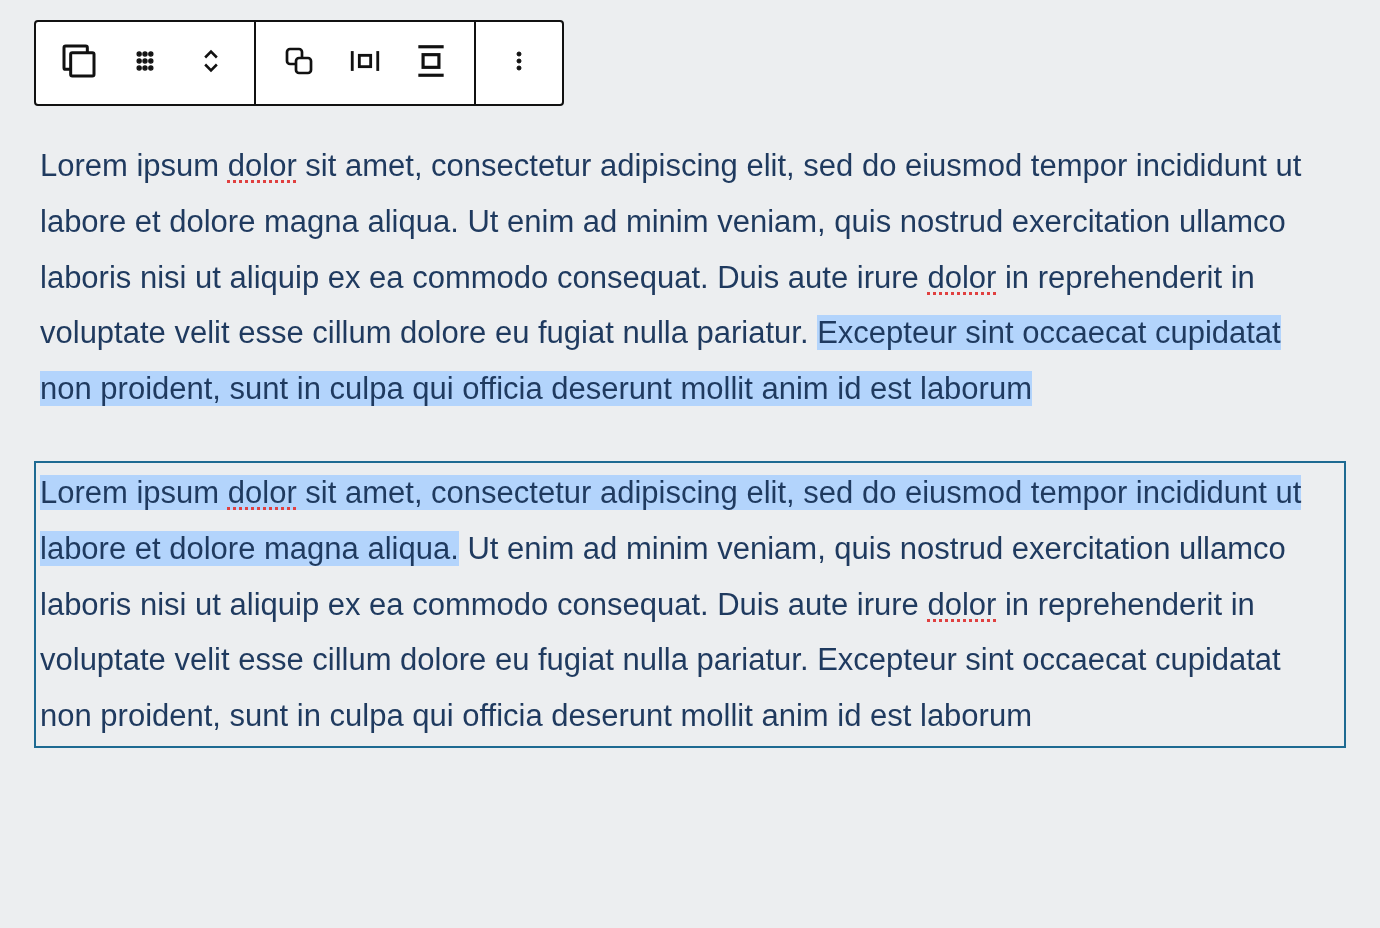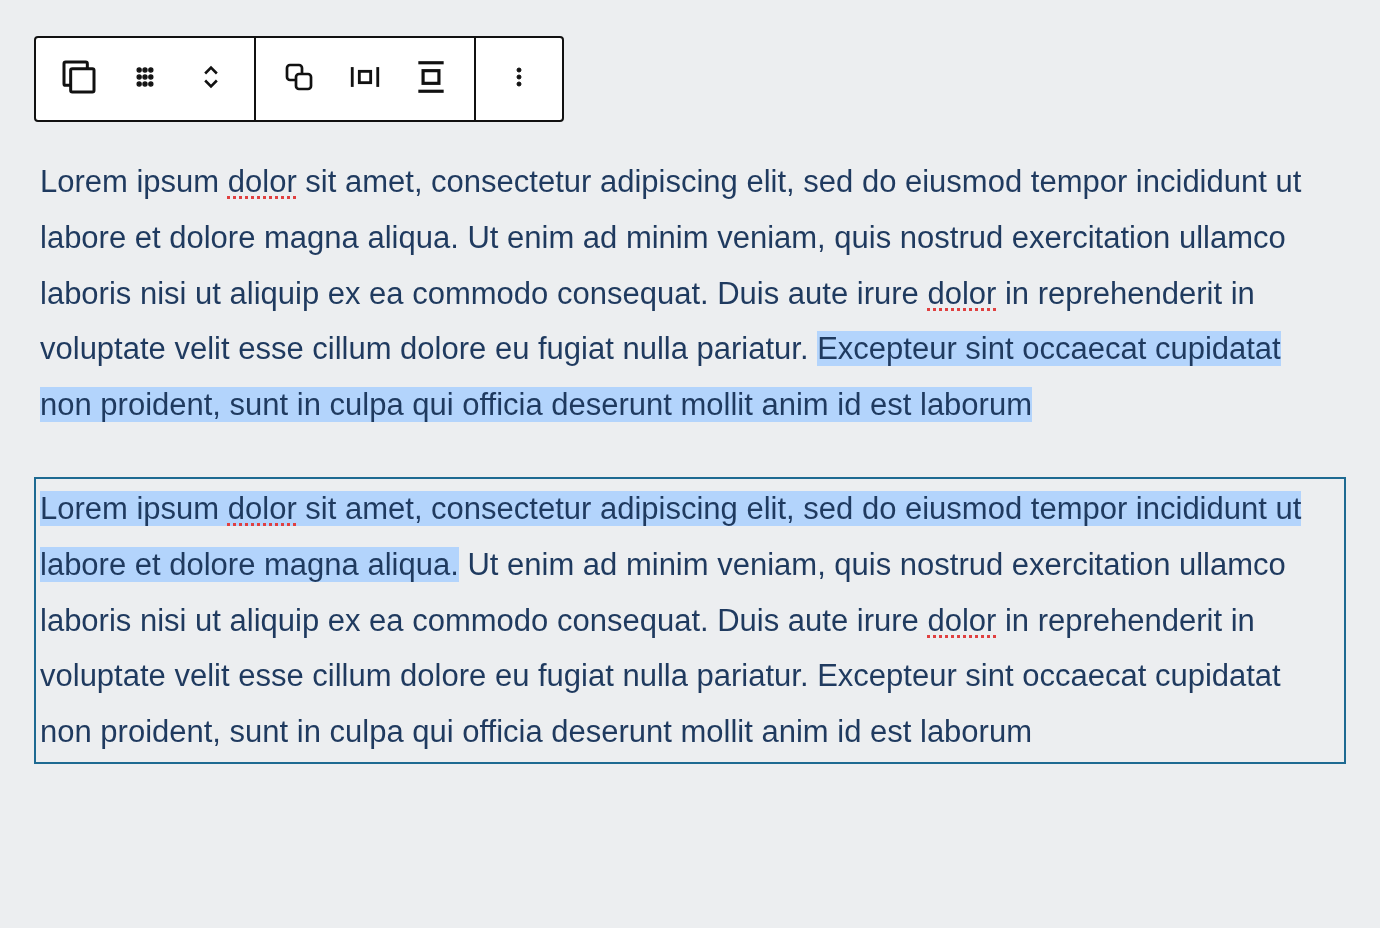--- a/index.html
+++ b/index.html
@@ -13,21 +13,21 @@
   * { box-sizing: border-box; }
   html, body {
     margin: 0;
     padding: 0;
     width: 1380px;
     height: 928px;
     background: var(--page-bg);
     font-family: -apple-system, BlinkMacSystemFont, "Segoe UI", Helvetica, Arial, sans-serif;
   }
   .canvas {
-    padding: 36px 34px;
+    padding: 20px 34px;
   }
 
   
   .toolbar {
     display: inline-flex;
     height: 86px;
     border: 2px solid var(--border-color);
     border-radius: 4px;
     background: #fff;
     margin-bottom: 28px;

